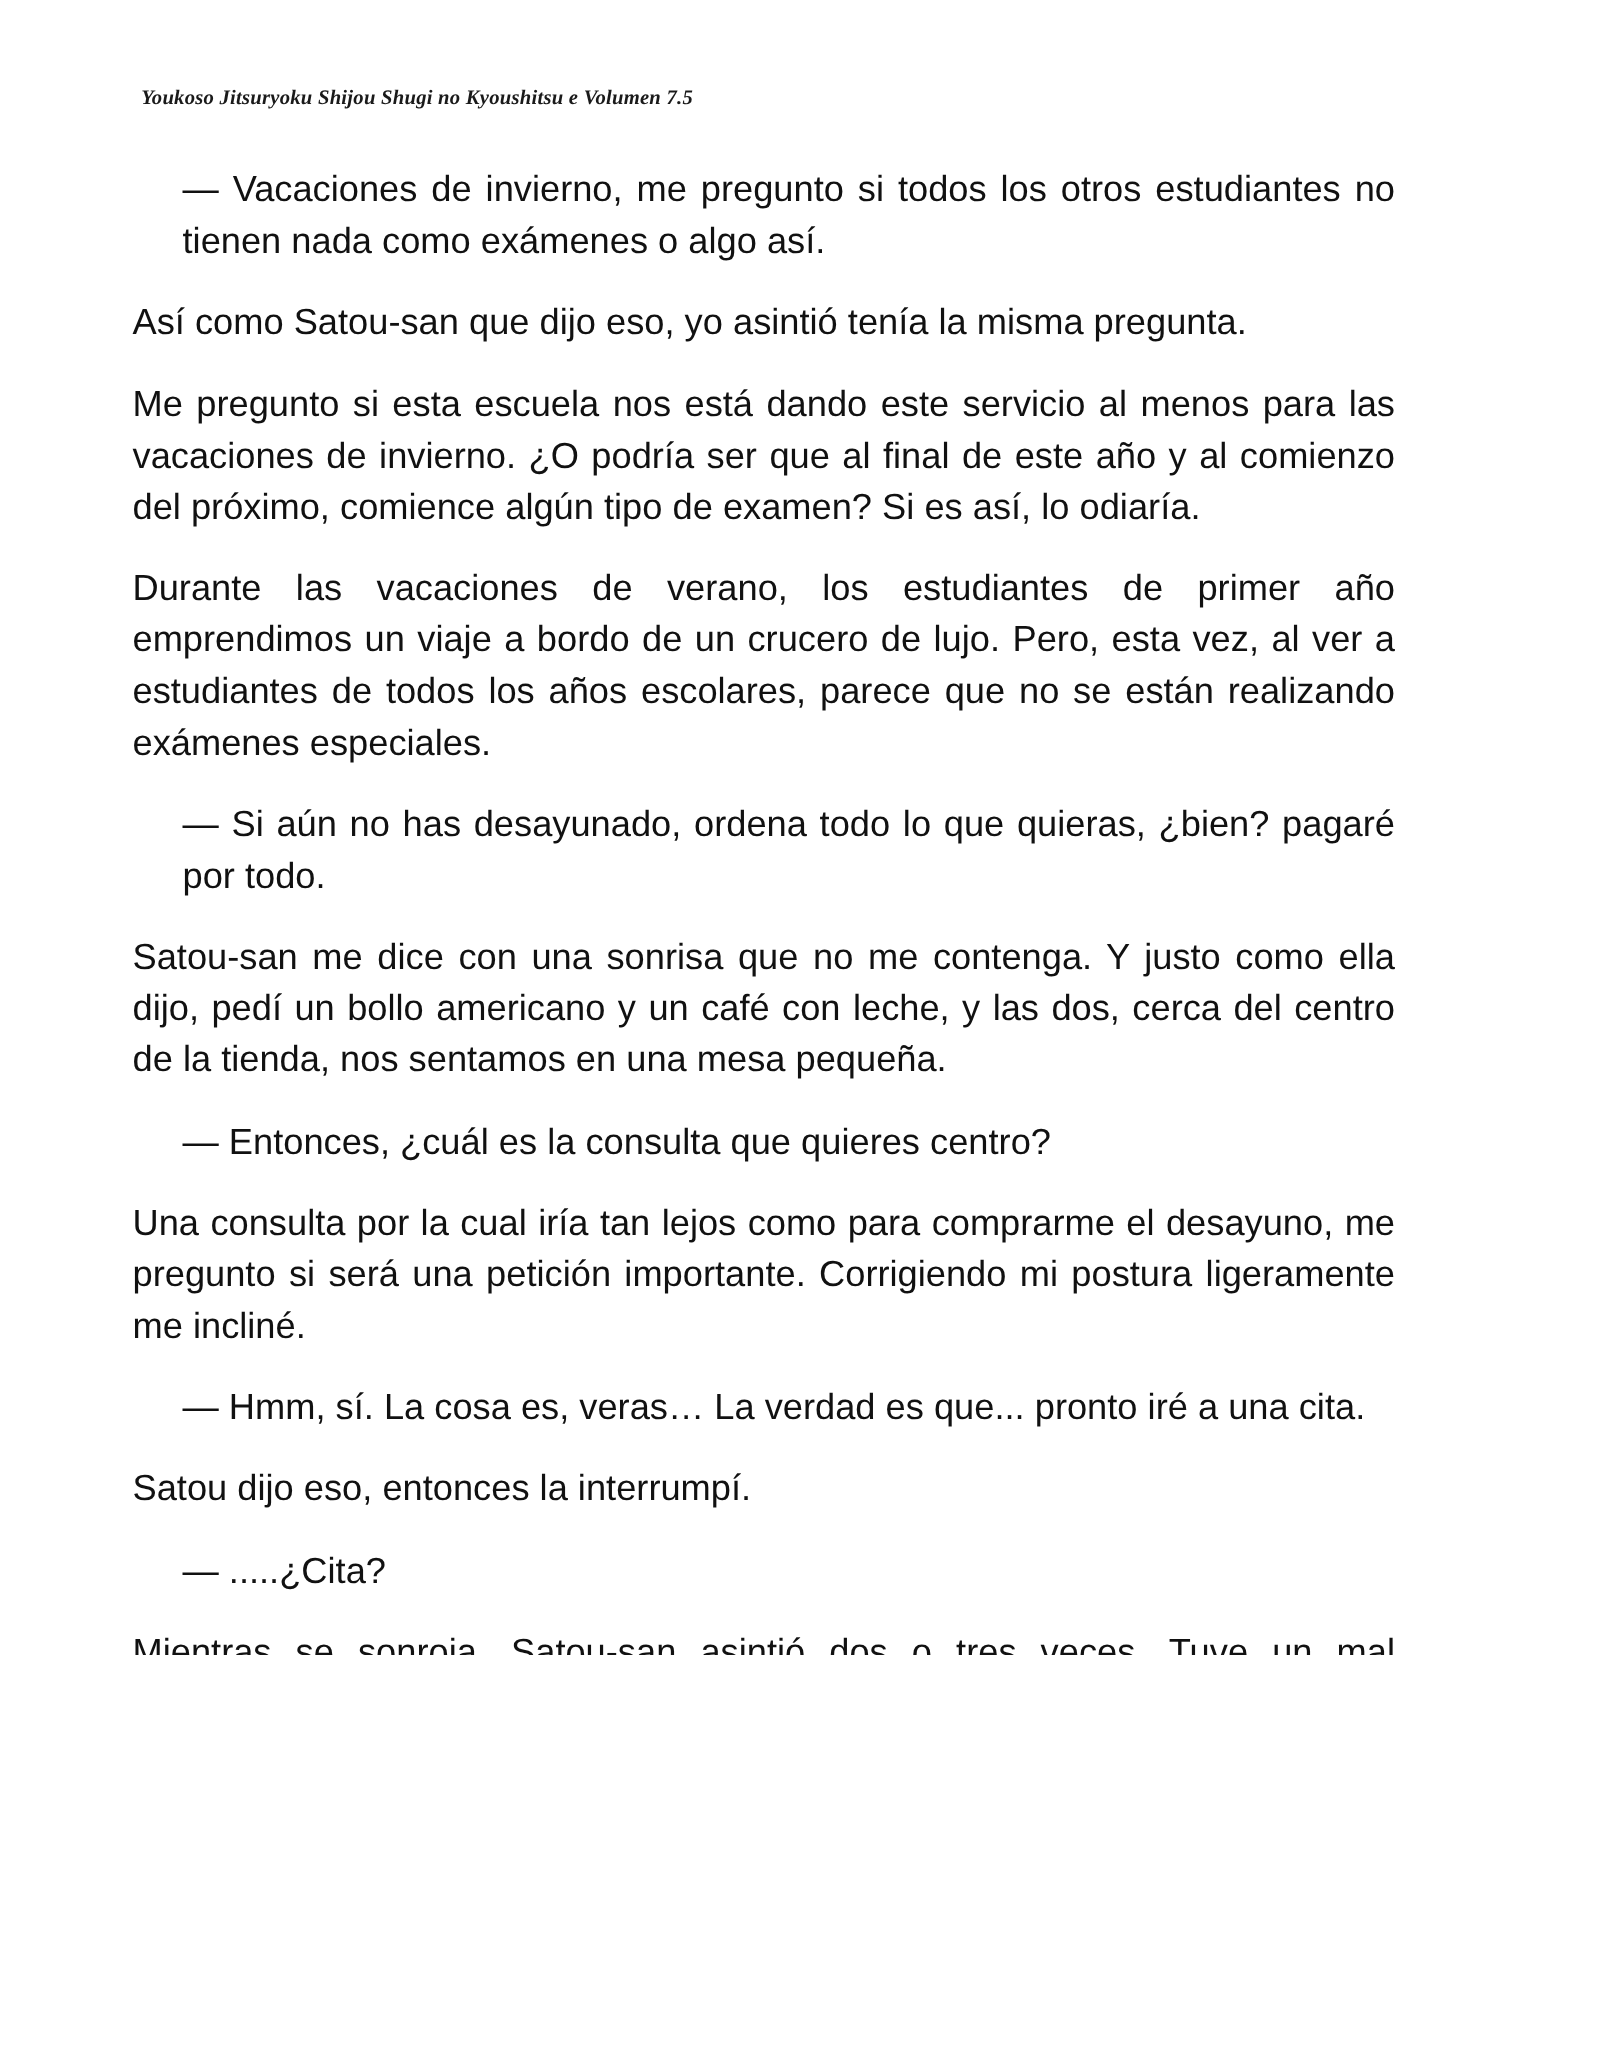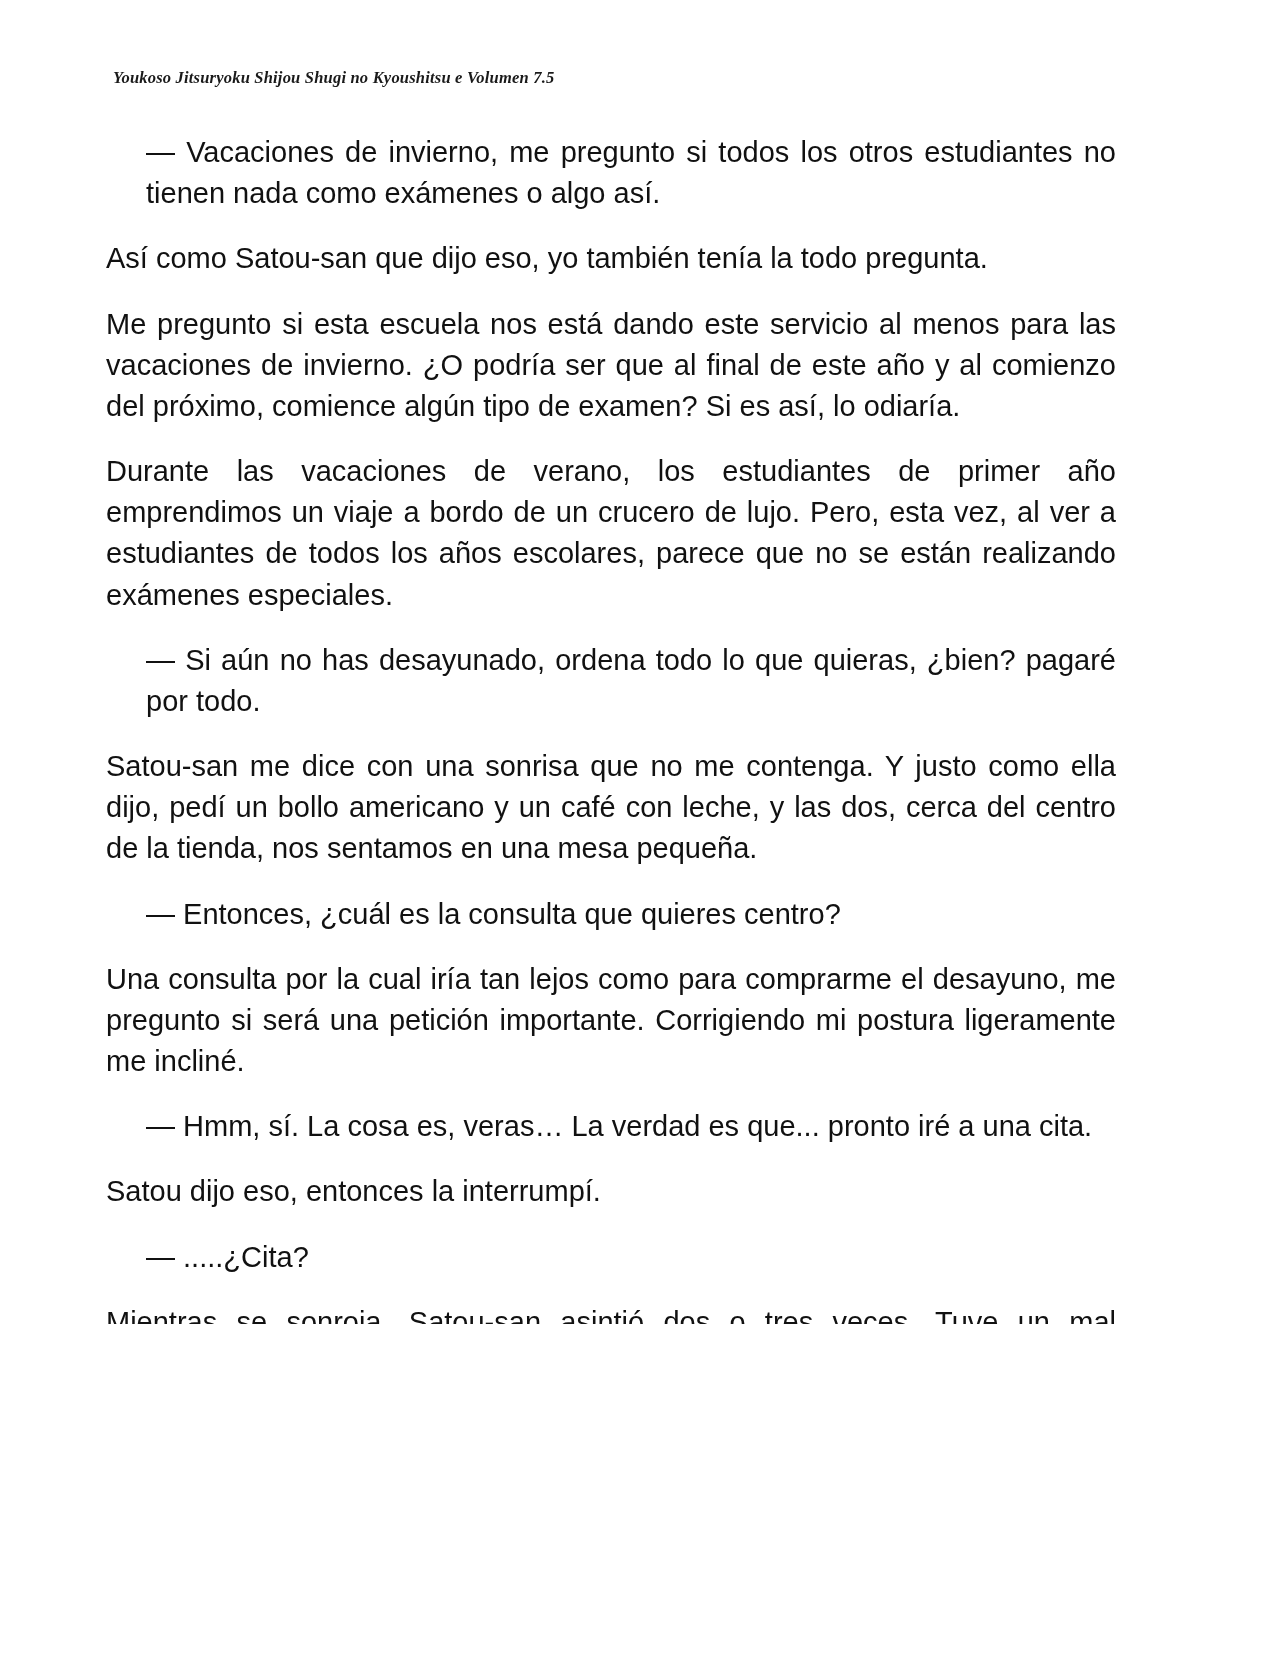--- a/index.html
+++ b/index.html
@@ -84,21 +84,21 @@
 <body>
 
 <div class="page">
 
   <div class="header">
     <div class="header-title">Youkoso Jitsuryoku Shijou Shugi no Kyoushitsu e Volumen 7.5</div>
   </div>
 
   <div class="content">
     <p class="dialogue">— Vacaciones de invierno, me pregunto si todos los otros estudiantes no tienen nada como exámenes o algo así.</p>
-    <p class="body">Así como Satou-san que dijo eso, yo también tenía la todo pregunta.</p>
+    <p class="body">Así como Satou-san que dijo eso, yo asintió tenía la misma pregunta.</p>
     <p class="body">Me pregunto si esta escuela nos está dando este servicio al menos para las vacaciones de invierno. ¿O podría ser que al final de este año y al comienzo del próximo, comience algún tipo de examen? Si es así, lo odiaría.</p>
     <p class="body">Durante las vacaciones de verano, los estudiantes de primer año emprendimos un viaje a bordo de un crucero de lujo. Pero, esta vez, al ver a estudiantes de todos los años escolares, parece que no se están realizando exámenes especiales.</p>
     <p class="dialogue">— Si aún no has desayunado, ordena todo lo que quieras, ¿bien? pagaré por todo.</p>
     <p class="body">Satou-san me dice con una sonrisa que no me contenga. Y justo como ella dijo, pedí un bollo americano y un café con leche, y las dos, cerca del centro de la tienda, nos sentamos en una mesa pequeña.</p>
     <p class="dialogue">— Entonces, ¿cuál es la consulta que quieres centro?</p>
     <p class="body">Una consulta por la cual iría tan lejos como para comprarme el desayuno, me pregunto si será una petición importante. Corrigiendo mi postura ligeramente me incliné.</p>
     <p class="dialogue">— Hmm, sí. La cosa es, veras… La verdad es que... pronto iré a una cita.</p>
     <p class="body">Satou dijo eso, entonces la interrumpí.</p>
     <p class="dialogue">— .....¿Cita?</p>
     <p class="body last">Mientras se sonroja, Satou-san asintió dos o tres veces. Tuve un mal presentimiento, como esperaba, he acertado. Y su compañero, si no estoy malinterpretando esto, es…</p>

